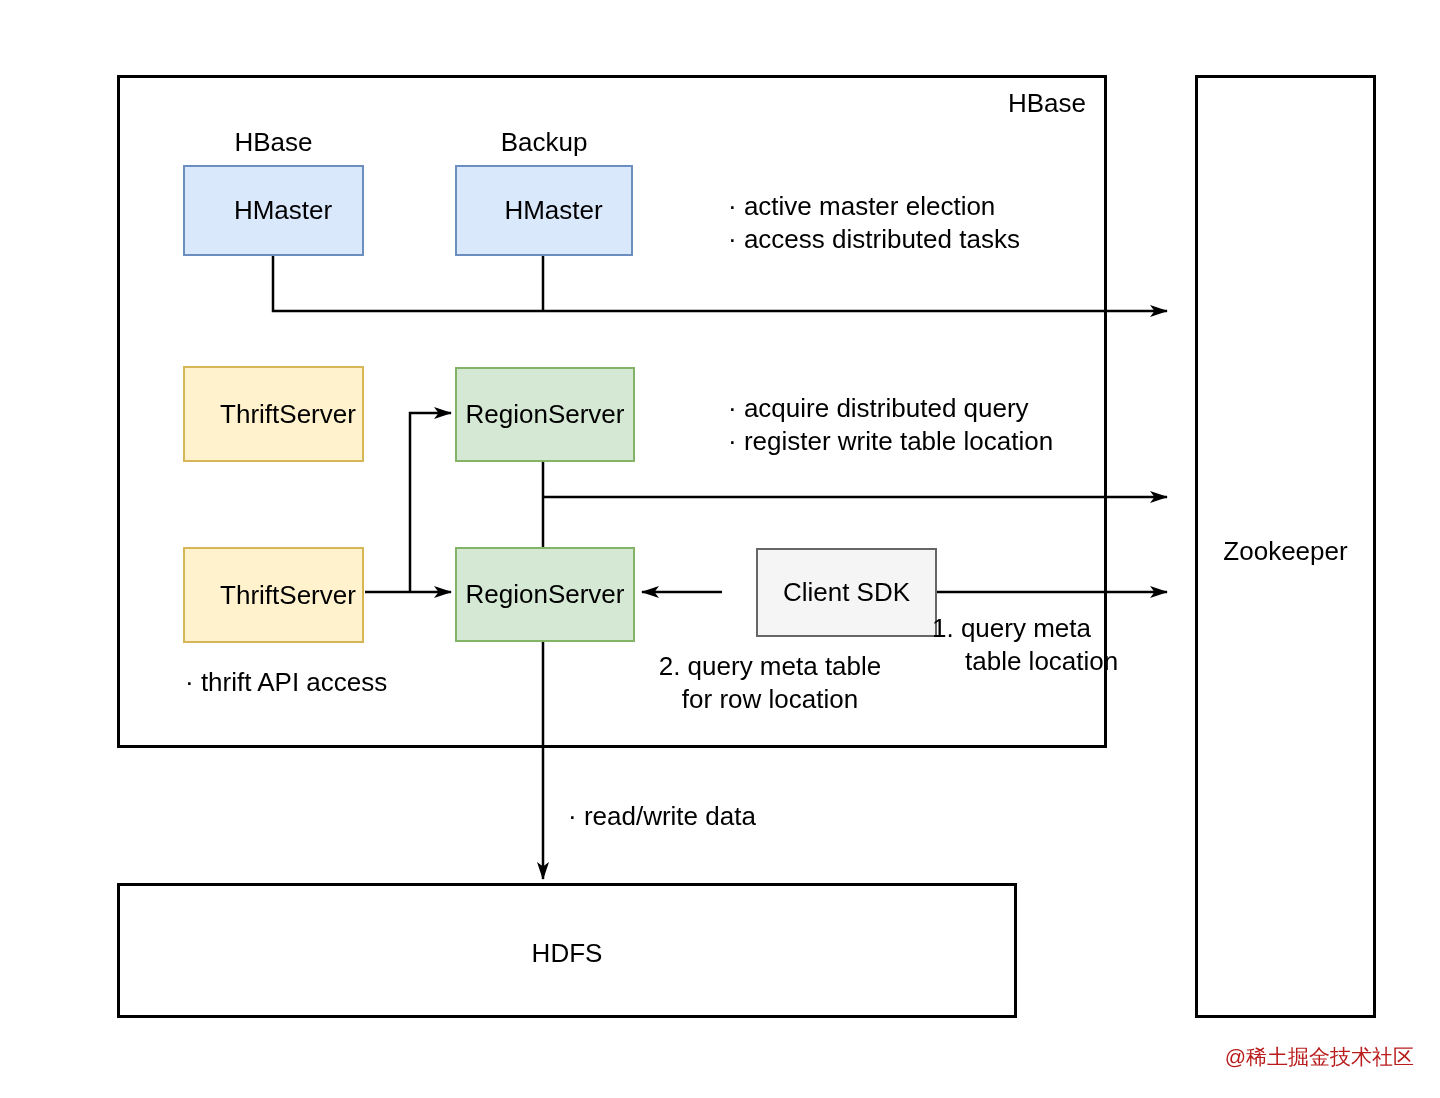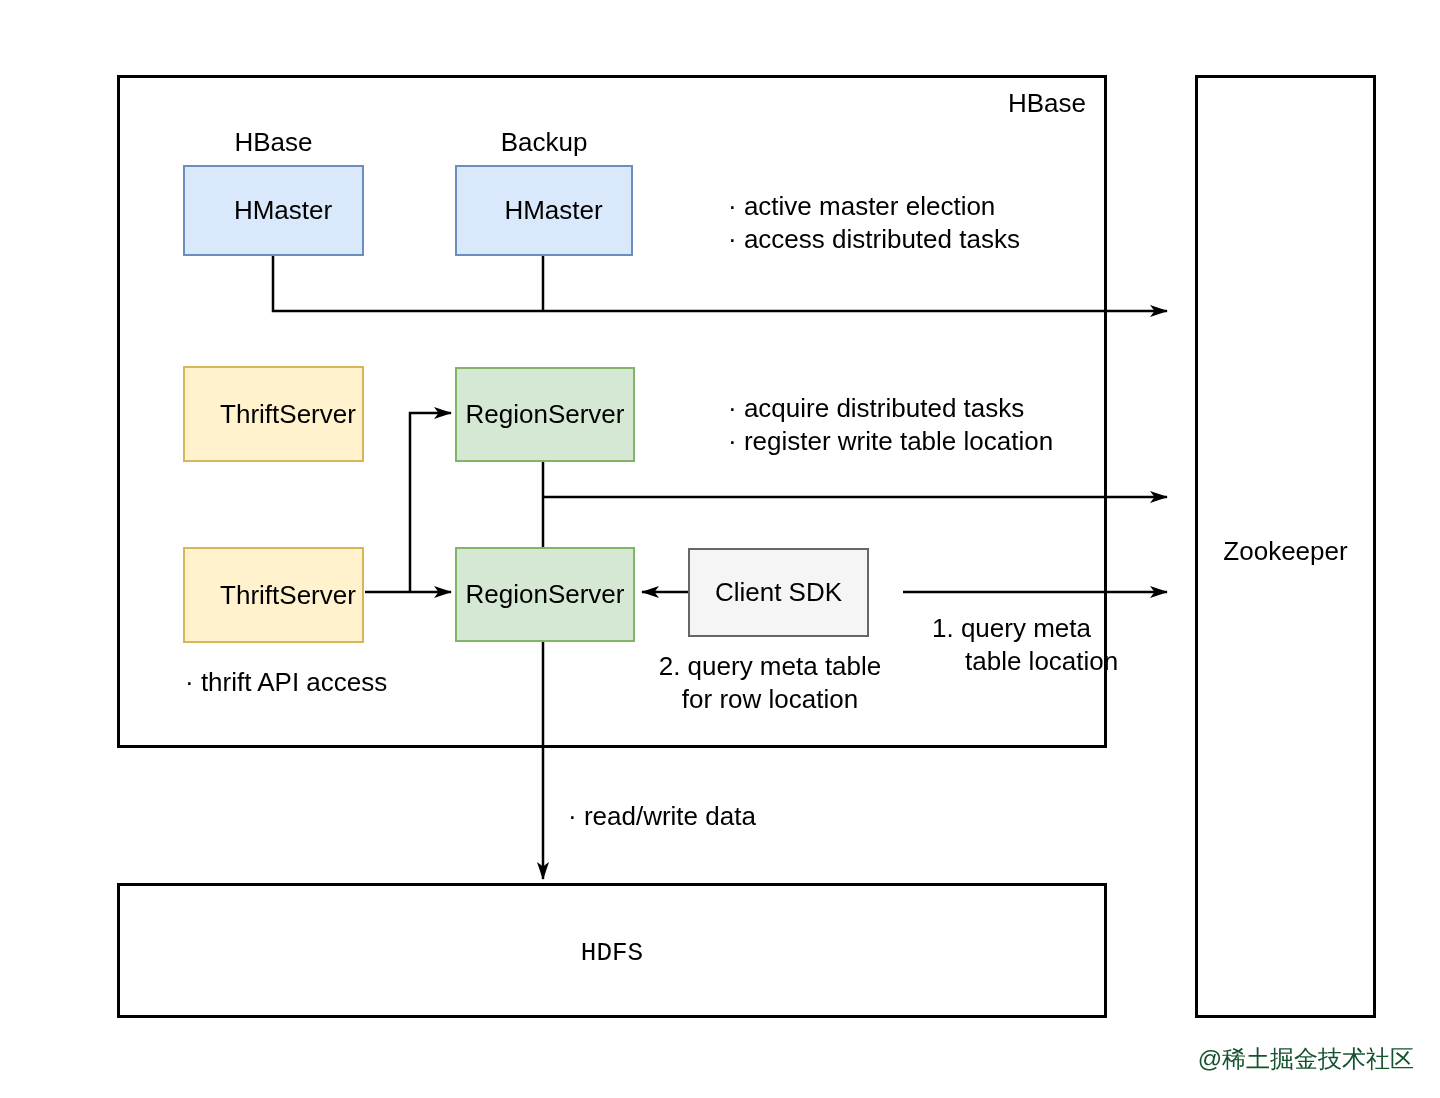--- a/index.html
+++ b/index.html
@@ -32,21 +32,21 @@
   }
   .container-label {
     position: absolute;
     font-size: 26px;
     white-space: nowrap;
   }
   .hbase-box   { left: 93px;  top: 75px;  width: 990px; height: 673px; }
   .hbase-label { right: 18px; top: 10px; }
   .zk-box      { left: 1171px; top: 75px; width: 181px; height: 943px; }
   .zk-label    { left: 0; right: 0; top: 458px; text-align: center; }
-  .hdfs-box    { left: 93px; top: 883px; width: 990px; height: 135px; font-family: Liberation Mono, monospace; }
+  .hdfs-box    { left: 93px; top: 883px; width: 900px; height: 135px; }
   .hdfs-label  { left: 0; right: 0; top: 52px; text-align: center; }
   .node {
     position: absolute;
     box-sizing: border-box;
     border: 2px solid;
     display: flex;
     align-items: center;
     justify-content: center;
     font-size: 26px;
     white-space: nowrap;
@@ -54,21 +54,21 @@
   .node.blue   { background: var(--blue_fill, #dae8fc);  border-color: var(--blue_border, #6c8ebf); padding-left: 19px; }
   .node.yellow { background: var(--yellow_fill, #fff2cc); border-color: var(--yellow_border, #d6b656); padding-left: 29px; }
   .node.green  { background: var(--green_fill, #d5e8d4); border-color: var(--green_border, #82b366); }
   .node.gray   { background: var(--gray_fill, #f5f5f5);  border-color: var(--gray_border, #666666); }
   .hmaster-active { left: 183px; top: 165px; width: 181px; height: 91px; }
   .hmaster-backup { left: 455px; top: 165px; width: 178px; height: 91px; }
   .thrift-top     { left: 183px; top: 366px; width: 181px; height: 96px; }
   .region-top     { left: 455px; top: 367px; width: 180px; height: 95px; }
   .thrift-bottom  { left: 183px; top: 547px; width: 181px; height: 96px; }
   .region-bottom  { left: 455px; top: 547px; width: 180px; height: 95px; }
-  .client-sdk     { left: 688px; top: 548px; width: 181px; height: 89px; }
+  .client-sdk     { left: 756px; top: 548px; width: 181px; height: 89px; }
   .caption {
     position: absolute;
     font-size: 26px;
     text-align: center;
     white-space: nowrap;
   }
   .caption-active { left: 183px; top: 127px; width: 181px; }
   .caption-backup { left: 455px; top: 127px; width: 178px; }
   .annotation {
     position: absolute;
@@ -80,22 +80,22 @@
   .anno-region  { left: 728px; top: 392px; }
   .anno-thrift  { left: 185px; top: 666px; }
   .anno-query2  { left: 630px; top: 650px; width: 280px; text-align: center; }
   .anno-query1  { left: 932px; top: 612px; }
   .anno-query1 .second { padding-left: 33px; }
   .anno-rw      { left: 568px; top: 800px; }
   .watermark {
     position: absolute;
     right: 26px;
     top: 1043px;
-    font-size: 24px;
-    color: #14532d;
+    font-size: 21px;
+    color: #b91c1c;
     white-space: nowrap;
   }
 </style>
 </head>
 <body>
 
 <div class="canvas">
 
   <svg class="edges" viewBox="0 0 1440 1098" xmlns="http://www.w3.org/2000/svg">
     <defs>
@@ -145,21 +145,21 @@
   <div class="node yellow thrift-bottom">ThriftServer</div>
   <div class="node green region-bottom">RegionServer</div>
   <div class="node gray client-sdk">Client SDK</div>
 
   <div class="annotation anno-master">
     <div>· active master election</div>
     <div>· access distributed tasks</div>
   </div>
 
   <div class="annotation anno-region">
-    <div>· acquire distributed tasks</div>
+    <div>· acquire distributed query</div>
     <div>· register write table location</div>
   </div>
 
   <div class="annotation anno-thrift">· thrift API access</div>
 
   <div class="annotation anno-query2">
     <div>2. query meta table</div>
     <div>for row location</div>
   </div>
 

